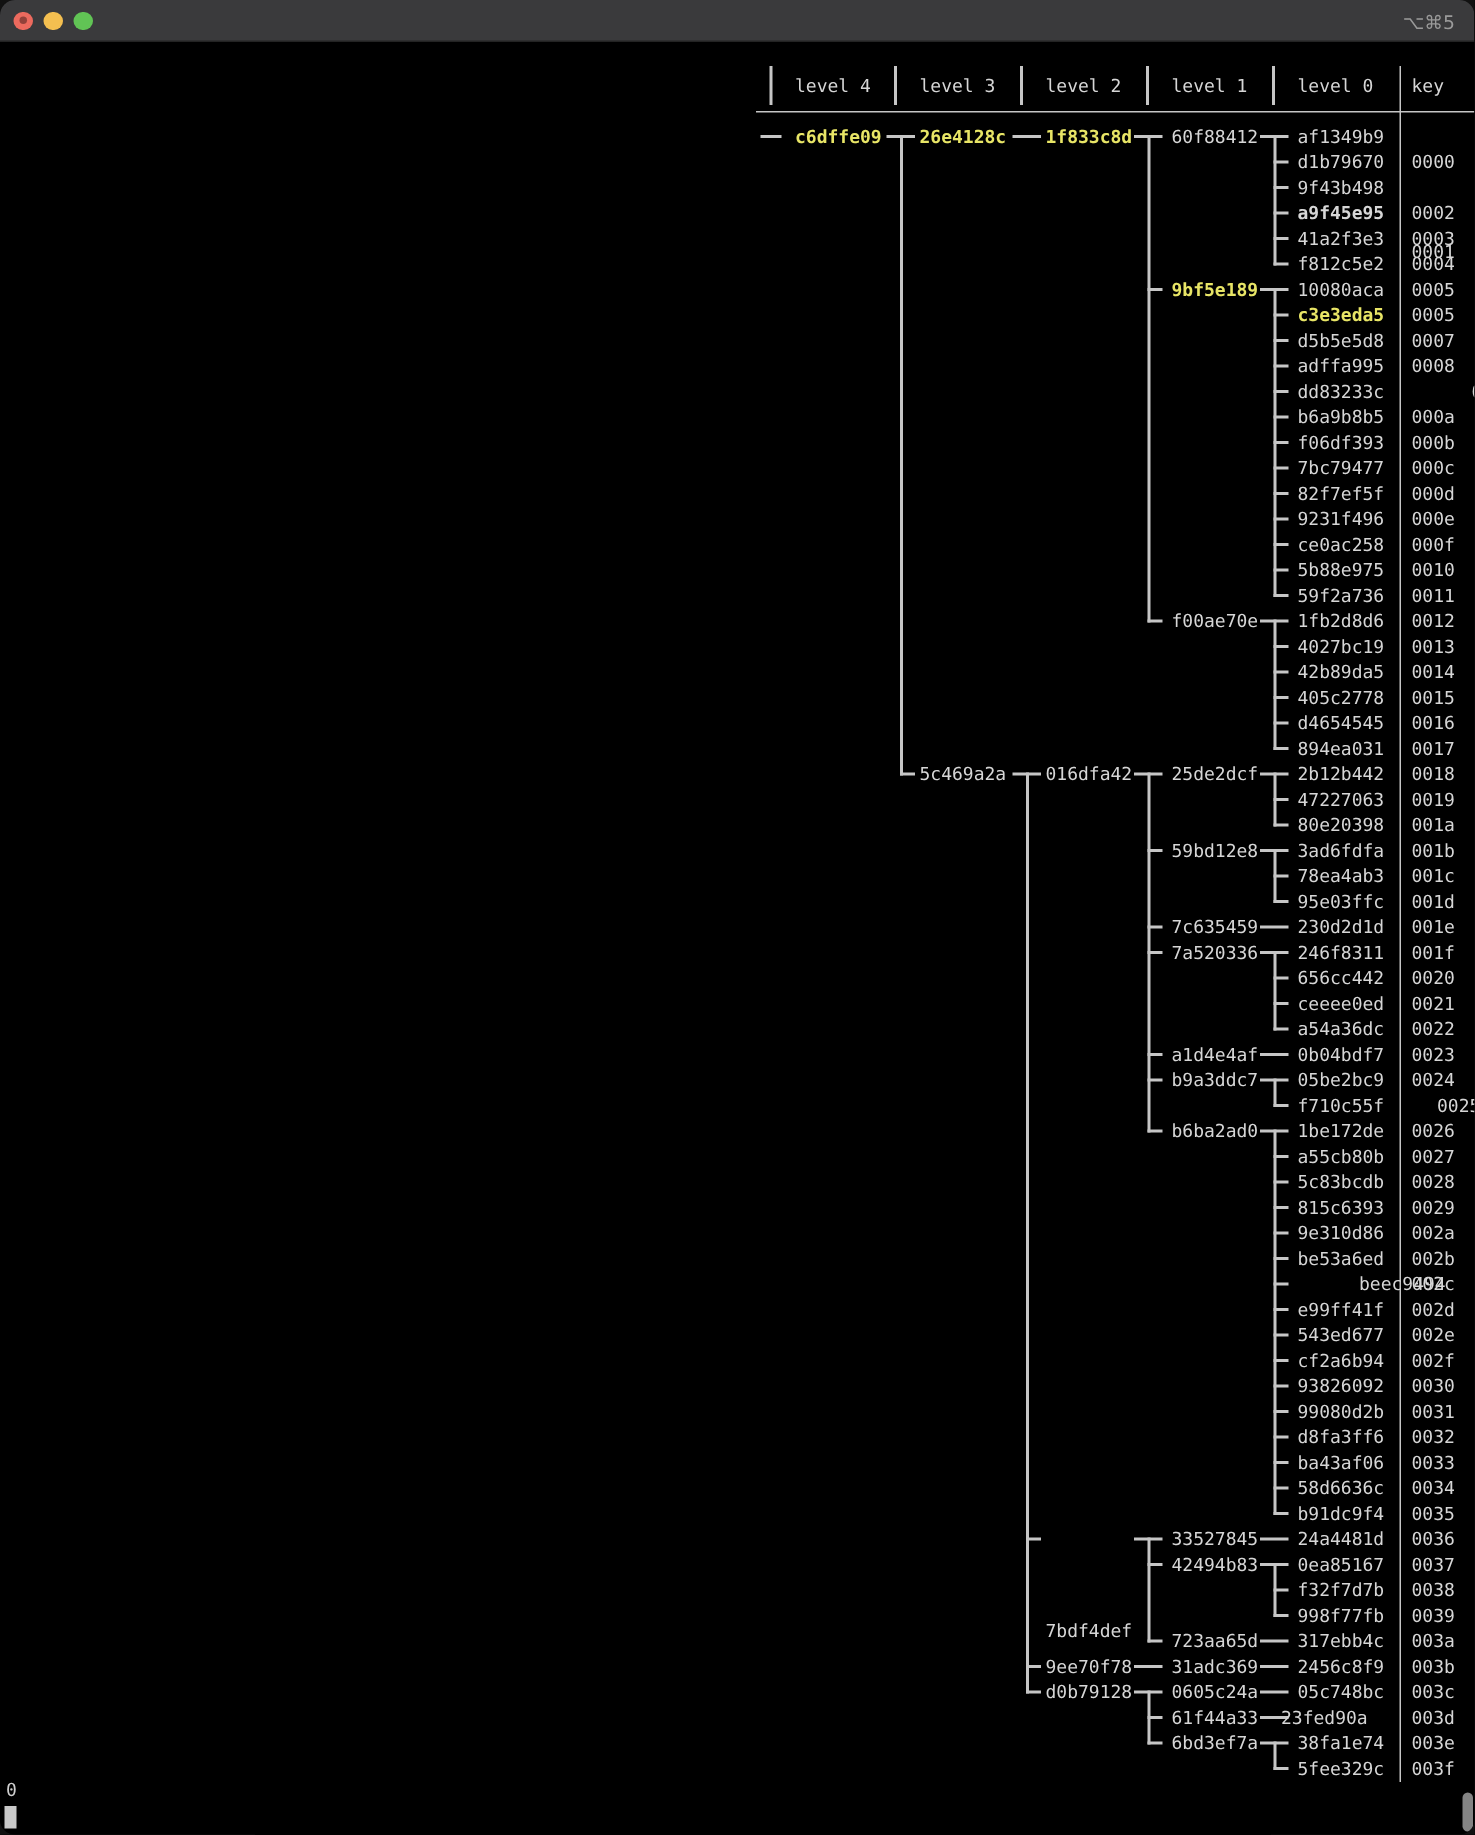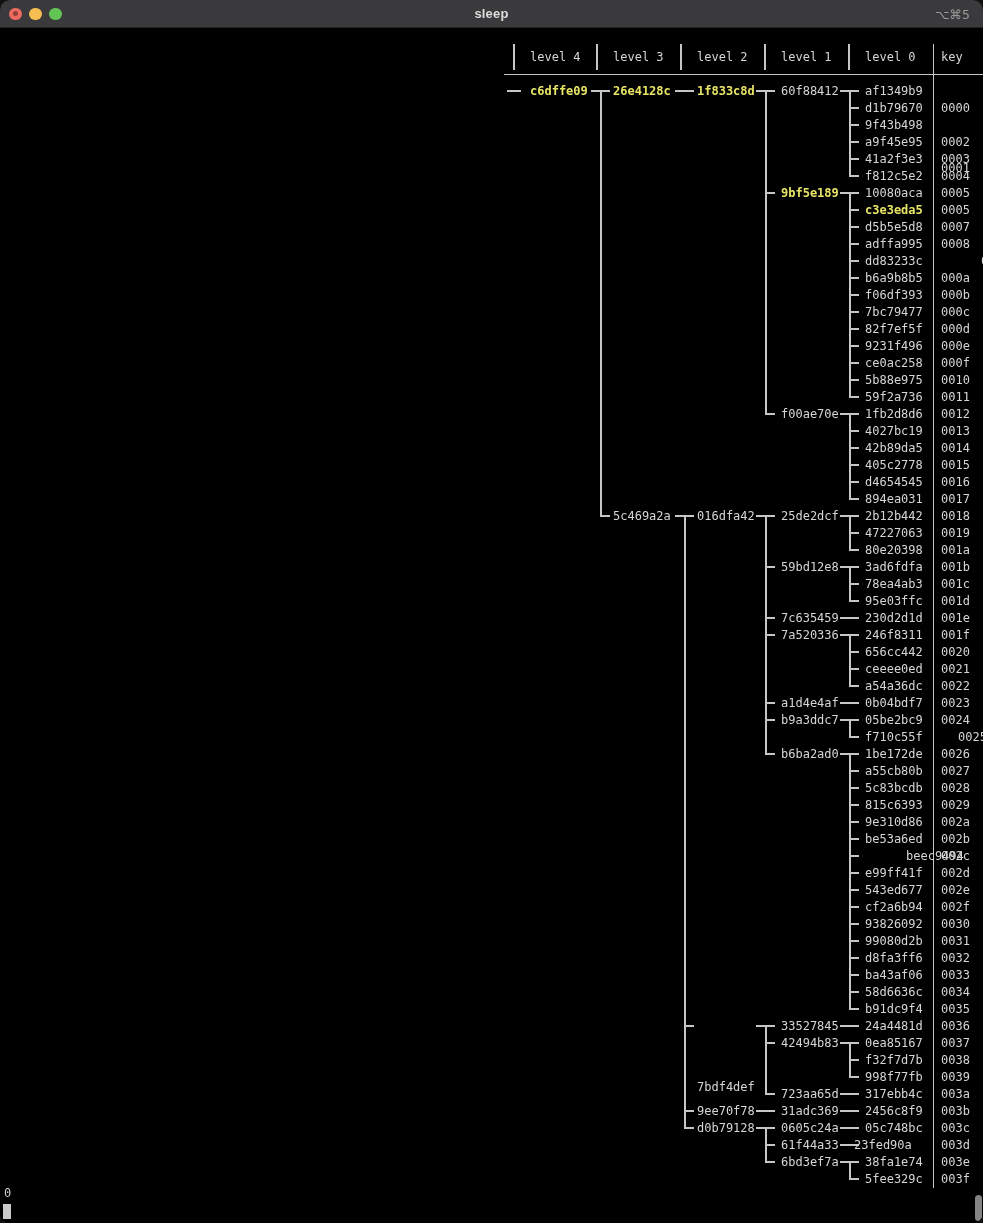--- a/index.html
+++ b/index.html
@@ -44,21 +44,20 @@
 </style>
 </head>
 <body>
 
 <div class="window">
 
   <div class="titlebar">
     <span class="light red"></span>
     <span class="light yellow"></span>
     <span class="light green"></span>
-    <div class="title">sleep</div>
     <div class="shortcut">⌥⌘5</div>
   </div>
 
   <div class="screen">
 
     <span class="t" style="left:530px;top:22px">level 4</span>
     <span class="t" style="left:613px;top:22px">level 3</span>
     <span class="t" style="left:697px;top:22px">level 2</span>
     <span class="t" style="left:781px;top:22px">level 1</span>
     <span class="t" style="left:865px;top:22px">level 0</span>
@@ -92,21 +91,21 @@
         <div class="bar hbar" style="left: 849px; top: 79.25px; width: 10px;"></div>
         <div class="bar hbar" style="left: 849px; top: 96.25px; width: 10px;"></div>
         <div class="bar hbar" style="left: 849px; top: 113.25px; width: 10px;"></div>
         <div class="bar hbar" style="left: 849px; top: 130.25px; width: 10px;"></div>
         <div class="bar hbar" style="left: 849px; top: 147.25px; width: 10px;"></div>
         <div class="t" style="left: 865px; top: 56px;">af1349b9</div>
         <div class="t" style="left: 865px; top: 73px;">d1b79670</div>
         <div class="t" style="left: 941px; top: 73px;">0000</div>
         <div class="t" style="left: 865px; top: 90px;">9f43b498</div>
         <div class="t" style="left: 941px; top: 90px; margin-top: 43px;">0001</div>
-        <div class="t" style="left: 865px; top: 107px;">a9f45e95</div>
+        <div class="t" style="left: 865px; top: 107px; font-weight: bold;">a9f45e95</div>
         <div class="t" style="left: 941px; top: 107px;">0002</div>
         <div class="t" style="left: 865px; top: 124px;">41a2f3e3</div>
         <div class="t" style="left: 941px; top: 124px;">0003</div>
         <div class="t" style="left: 865px; top: 141px;">f812c5e2</div>
         <div class="t" style="left: 941px; top: 141px;">0004</div>
         <div class="t hl" style="left: 781px; top: 158px;">9bf5e189</div>
         <div class="bar hbar" style="left: 840px; top: 164.25px; width: 19px;"></div>
         <div class="bar vbar" style="left: 849px; top: 164.25px; height: 205.5px;"></div>
         <div class="bar hbar" style="left: 849px; top: 181.25px; width: 10px;"></div>
         <div class="bar hbar" style="left: 849px; top: 198.25px; width: 10px;"></div>

